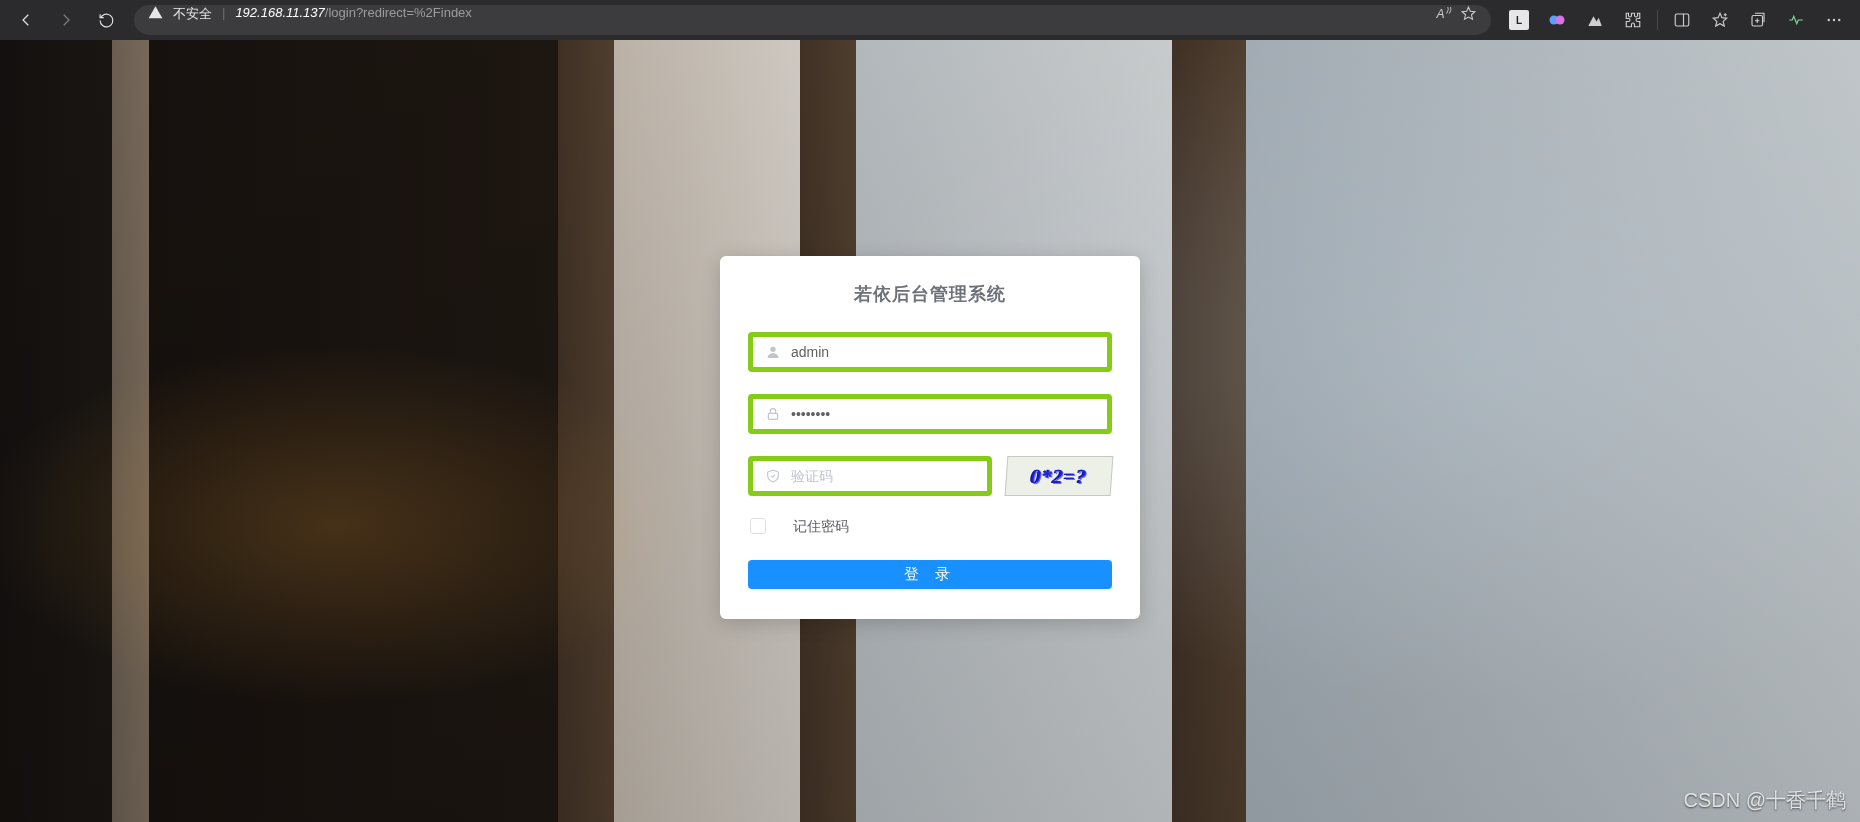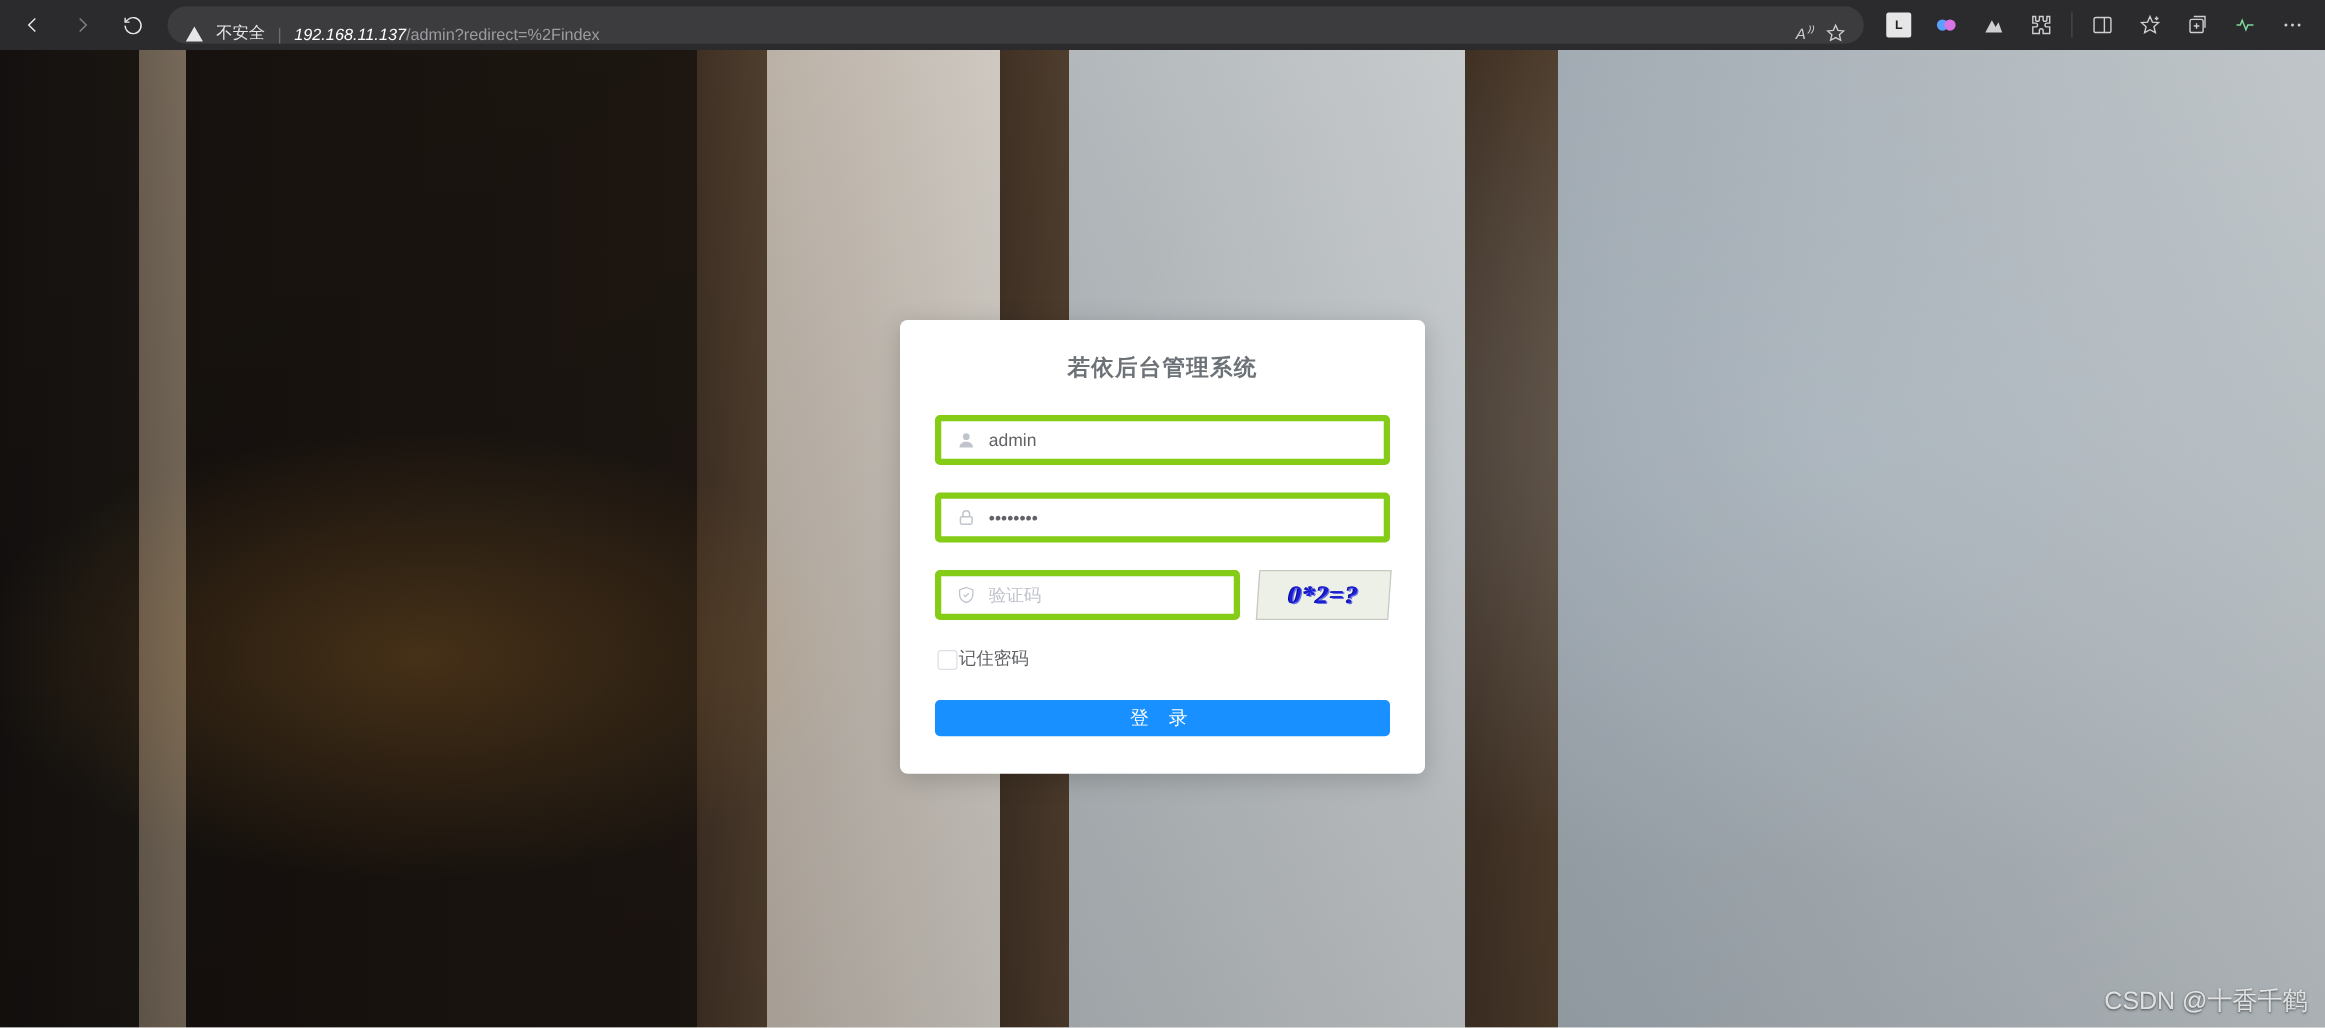--- a/index.html
+++ b/index.html
@@ -6,21 +6,21 @@
     body { font-family: "Helvetica Neue", Helvetica, Arial, "Microsoft YaHei", sans-serif; width: 1860px; height: 822px; overflow: hidden; }
 
     
     .browser-bar {
       height: 40px; background: #2b2b2e; display: flex; align-items: center;
       padding: 0 8px; gap: 4px; color: #cfcfd1;
     }
     .bb-btn { width: 36px; height: 32px; display: flex; align-items: center; justify-content: center; border-radius: 4px; }
     .url-bar {
       flex: 1; height: 30px; background: #3c3c3f; border-radius: 16px;
-      display: flex; align-items: flex-end; padding: 0 14px; margin: 0 6px;
+      display: flex; align-items: flex-start; padding: 0 14px; margin: 0 6px;
       font-size: 13px; gap: 10px; color: #d8d8da;
     }
     .url-text { flex: 1; white-space: nowrap; overflow: hidden; }
     .url-text .host { color: #fff; font-style: italic; }
     .url-text .path { color: #9c9ca0; }
     .divider-v { width: 1px; height: 20px; background: #4a4a4d; margin: 0 4px; }
     .right-icons { display: flex; align-items: center; gap: 2px; }
     .ext-badge {
       width: 20px; height: 20px; background: #e6e6e6; color: #222; font-size: 10px;
       font-weight: bold; display: flex; align-items: center; justify-content: center;
@@ -81,21 +81,21 @@
     .captcha-row .input-wrap { flex: 1; }
     .captcha-img {
       width: 106px; height: 40px; border: 1px solid #c7c9c4; background: #edf0e6;
       display: flex; align-items: center; justify-content: center;
       font-family: "Comic Sans MS", cursive; font-weight: 700; font-style: italic;
       color: #1a1fd4; font-size: 20px; letter-spacing: 1px; user-select: none;
       text-shadow: 1px 1px 0 #6b6ee6, -1px 0 0 #0b0e9c;
       transform: skewX(-4deg);
     }
 
-    .remember-row { display: flex; align-items: flex-end; gap: 1px; margin: 4px 0 24px 2px; }
+    .remember-row { display: flex; align-items: flex-start; gap: 27px; margin: 4px 0 24px 2px; }
     .chk {
       width: 16px; height: 16px; border: 1px solid #dcdfe6; border-radius: 3px;
       background: #fff;
     }
     .remember-label { font-size: 14px; color: #606266; }
 
     .login-btn {
       width: 100%; height: 29px; border: none; border-radius: 4px;
       background: #1890ff; color: #fff; font-size: 15px; letter-spacing: 6px;
       cursor: pointer;
@@ -129,21 +129,21 @@
       </svg>
   </div>
 
   <div class="url-bar">
     <svg width="15" height="15" viewBox="0 0 24 24" fill="#e6e6e8">
         <path d="M12 2 1 21h22L12 2zm0 6 .01 6H12V8zm0 8h.01v2H12v-2z"></path>
       </svg>
     <span style="font-size:13px;color:#e6e6e8">不安全</span>
     <span style="color:#6d6d70">|</span>
     <span class="url-text">
-      <span class="host">192.168.11.137</span><span class="path">/admin?redirect=%2Findex</span>
+      <span class="host">192.168.11.137</span><span class="path">/login?redirect=%2Findex</span>
     </span>
     <span style="font-size:12px;color:#cfcfd1;font-style:italic">A⁾⁾</span>
     <svg width="17" height="17" viewBox="0 0 24 24" fill="none" stroke="#cfcfd1" stroke-width="1.5">
         <path d="M12 3l2.6 5.9 6.4.6-4.8 4.3 1.5 6.3L12 17l-5.7 3.1 1.5-6.3L3 9.5l6.4-.6L12 3z"></path>
       </svg>
   </div>
 
   <div class="right-icons">
     <div class="bb-btn">
         <div class="ext-badge">L</div>

